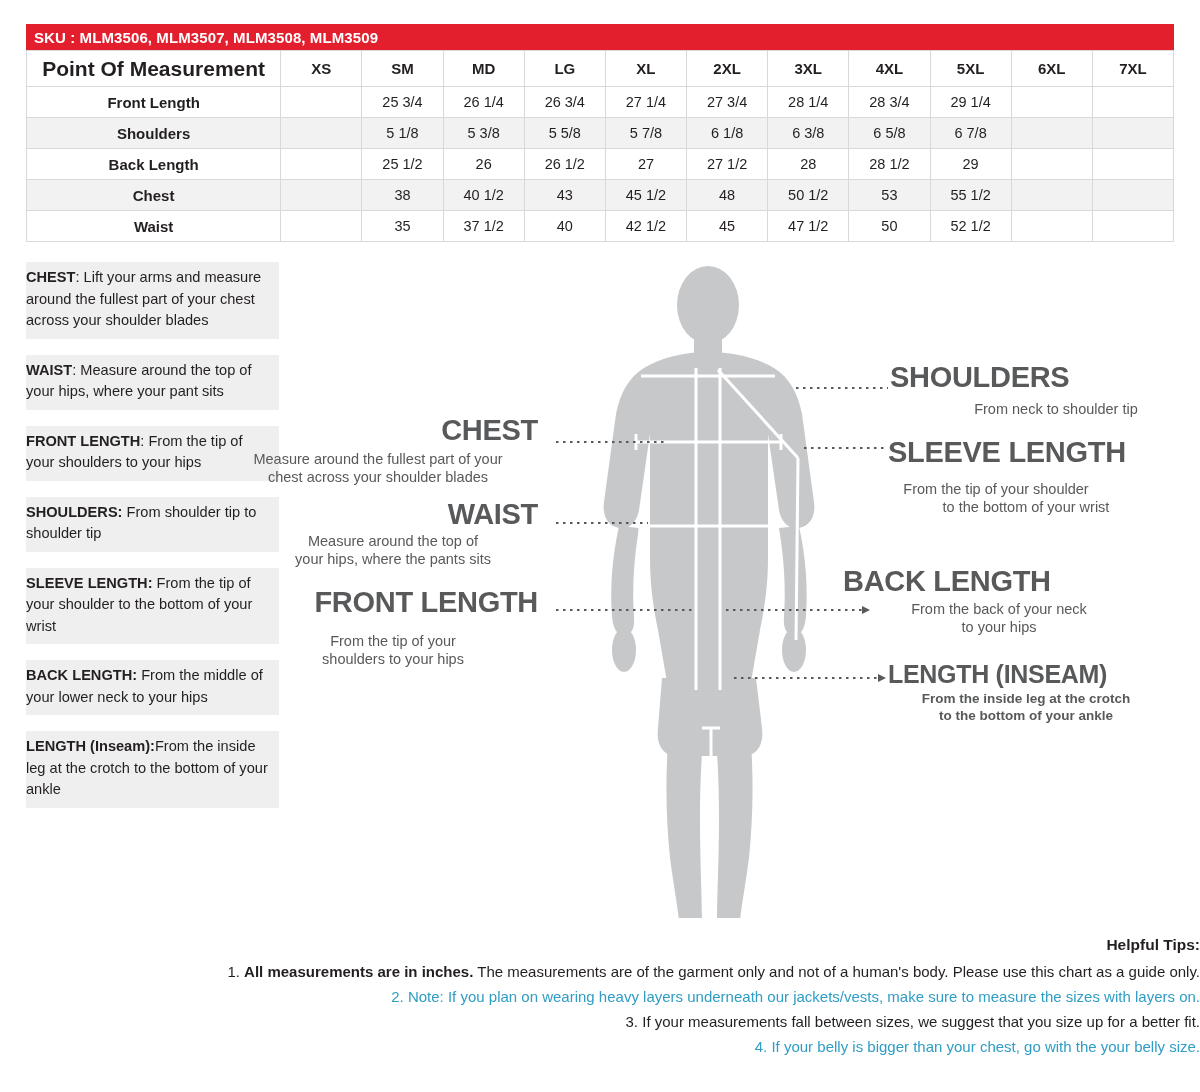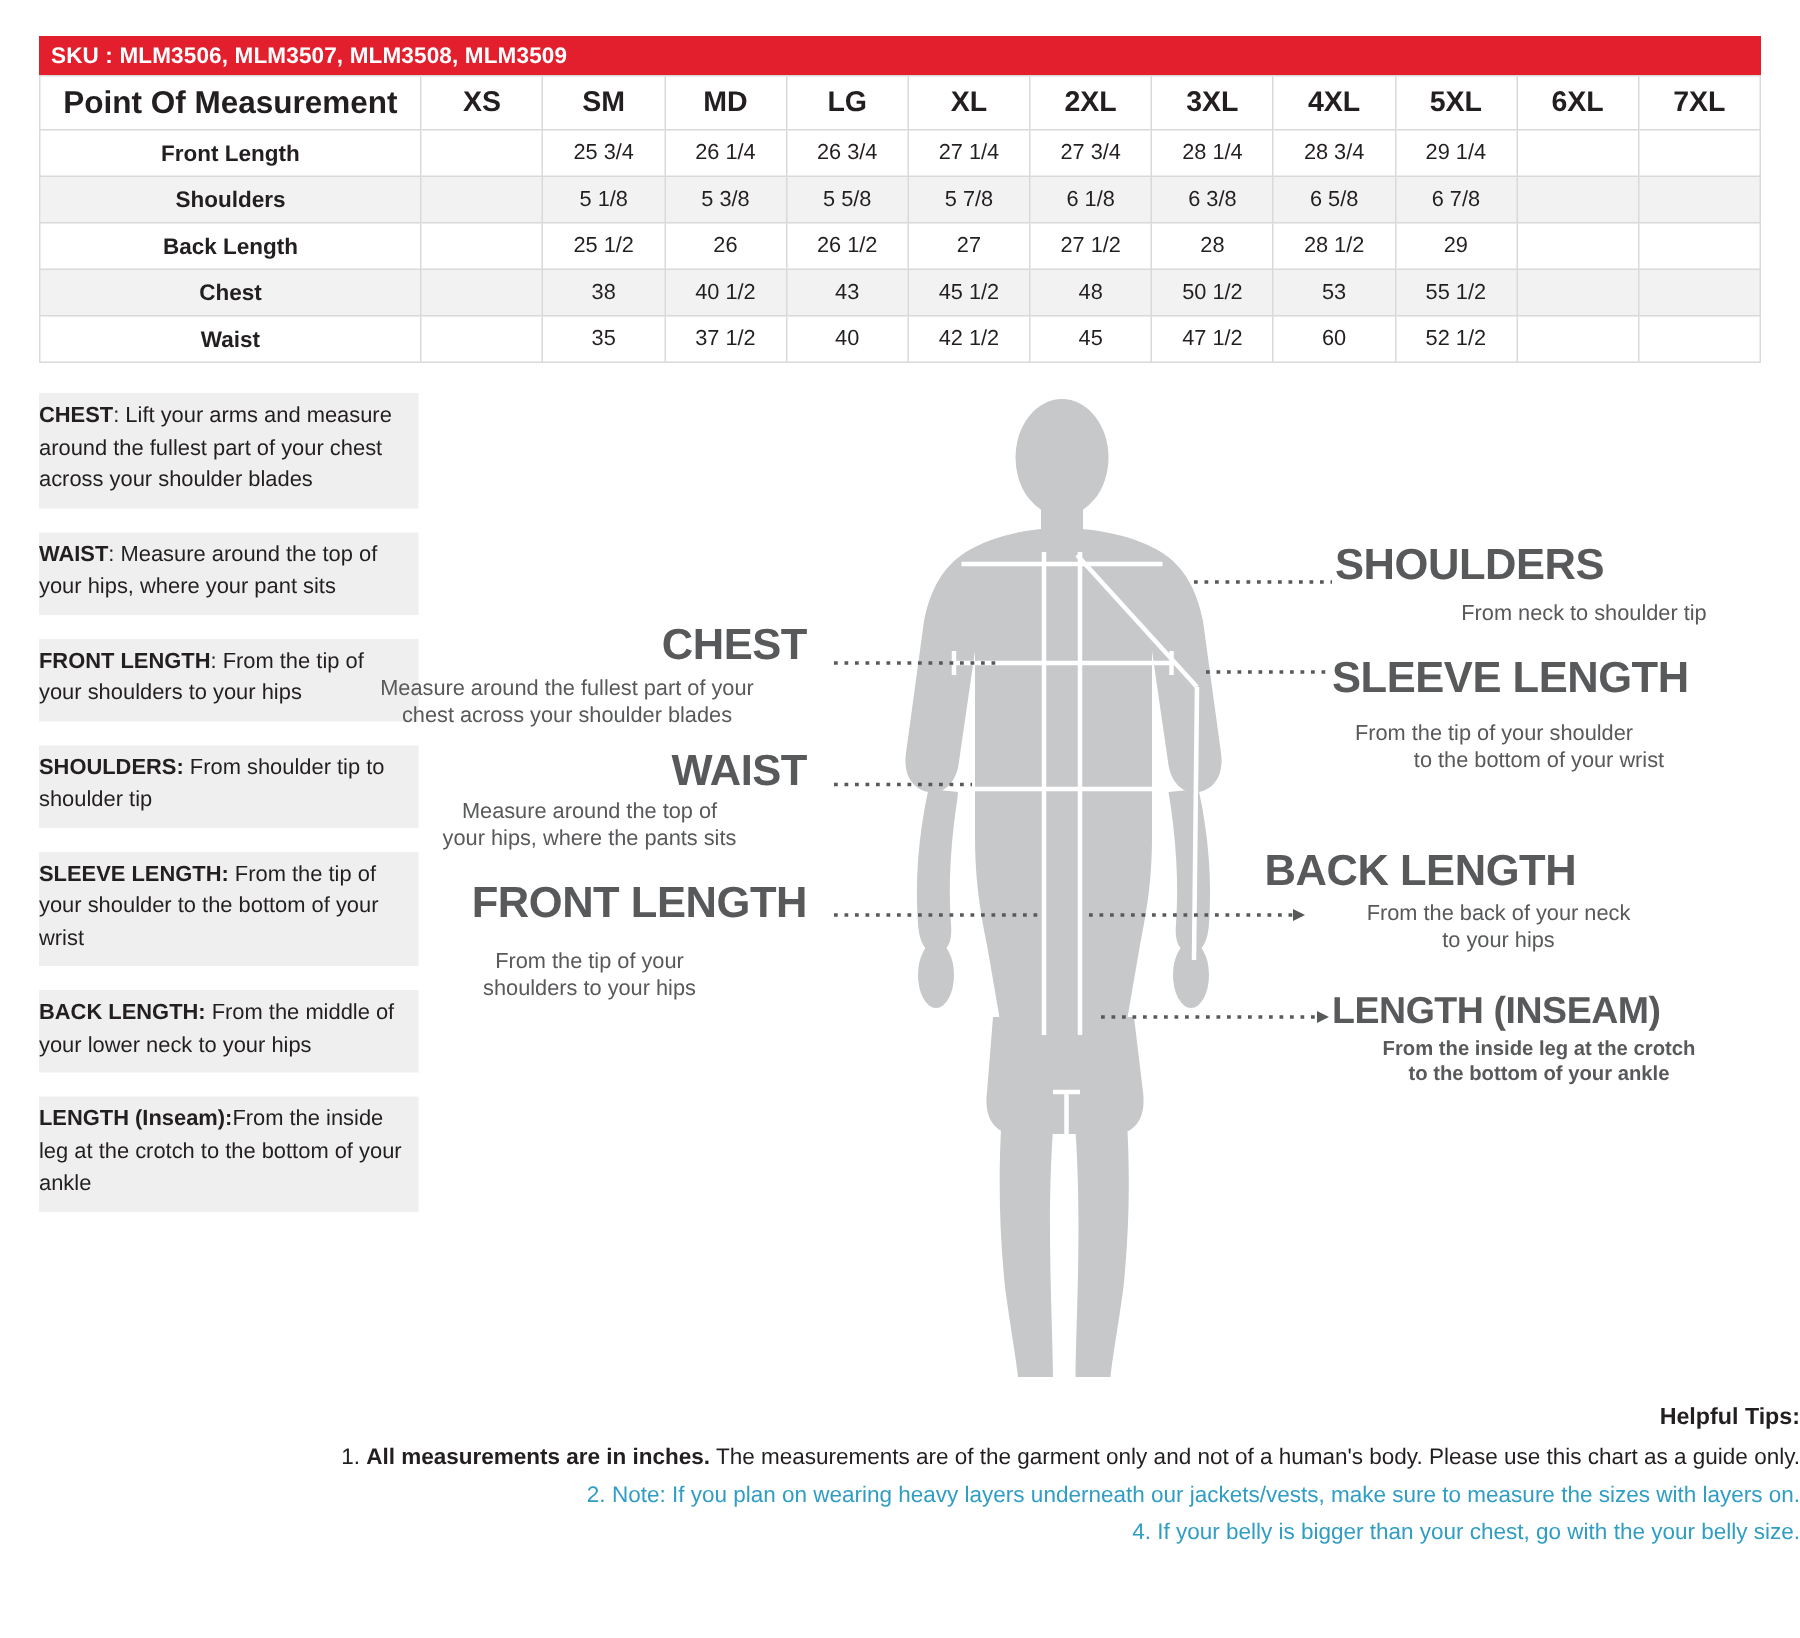--- a/index.html
+++ b/index.html
@@ -47,21 +47,21 @@
   }
   .size-table td, .size-table th {
     border: 1px solid #d9d9d9;
     height: 31px;
     text-align: center;
     font-size: 14.5px;
     padding: 0;
   }
   .size-table thead th {
     font-weight: bold;
-    font-size: 19px;
+    font-size: 15px;
     background: #ffffff;
     height: 36px;
   }
   .size-table thead th.pom {
     font-size: 21px;
   }
   .size-table tbody tr:nth-child(odd) td { background: #ffffff; }
   .size-table tbody tr:nth-child(even) td { background: #f2f2f2; }
   .size-table tbody td.rowlabel {
     font-weight: bold;
@@ -243,21 +243,21 @@
       </tr>
       <tr>
         <td class="rowlabel">Waist</td>
         <td></td>
         <td>35</td>
         <td>37 1/2</td>
         <td>40</td>
         <td>42 1/2</td>
         <td>45</td>
         <td>47 1/2</td>
-        <td>60</td>
+        <td>50</td>
         <td>52 1/2</td>
         <td></td>
         <td></td>
       </tr>
     </tbody>
   </table>
 
   <div class="defs">
     <div class="def-block">
       <b>CHEST</b><span>: </span><span>Lift your arms  and measure around the fullest part of your chest across your shoulder blades</span>
@@ -411,18 +411,21 @@
   </div>
 
   <div class="tips">
     <div class="tips-title">Helpful Tips:</div>
     <div class="tip">
       <span>1. </span><b>All measurements are in inches.</b><span> The measurements are of the garment only and not of a human's body. Please use this chart as a guide only.</span>
     </div>
     <div class="tip blue">
       <span>2. </span><span>Note: If you plan on wearing heavy layers underneath our jackets/vests, make sure to measure the sizes with layers on.</span>
     </div>
+    <div class="tip">
+      <span>3. </span><span>If your measurements fall between sizes, we suggest that you size up for a better fit.</span>
+    </div>
     <div class="tip blue">
       <span>4. </span><span>If your belly is bigger than your chest, go with the your belly size.</span>
     </div>
   </div>
 
 </div>
 
 </body></html>

